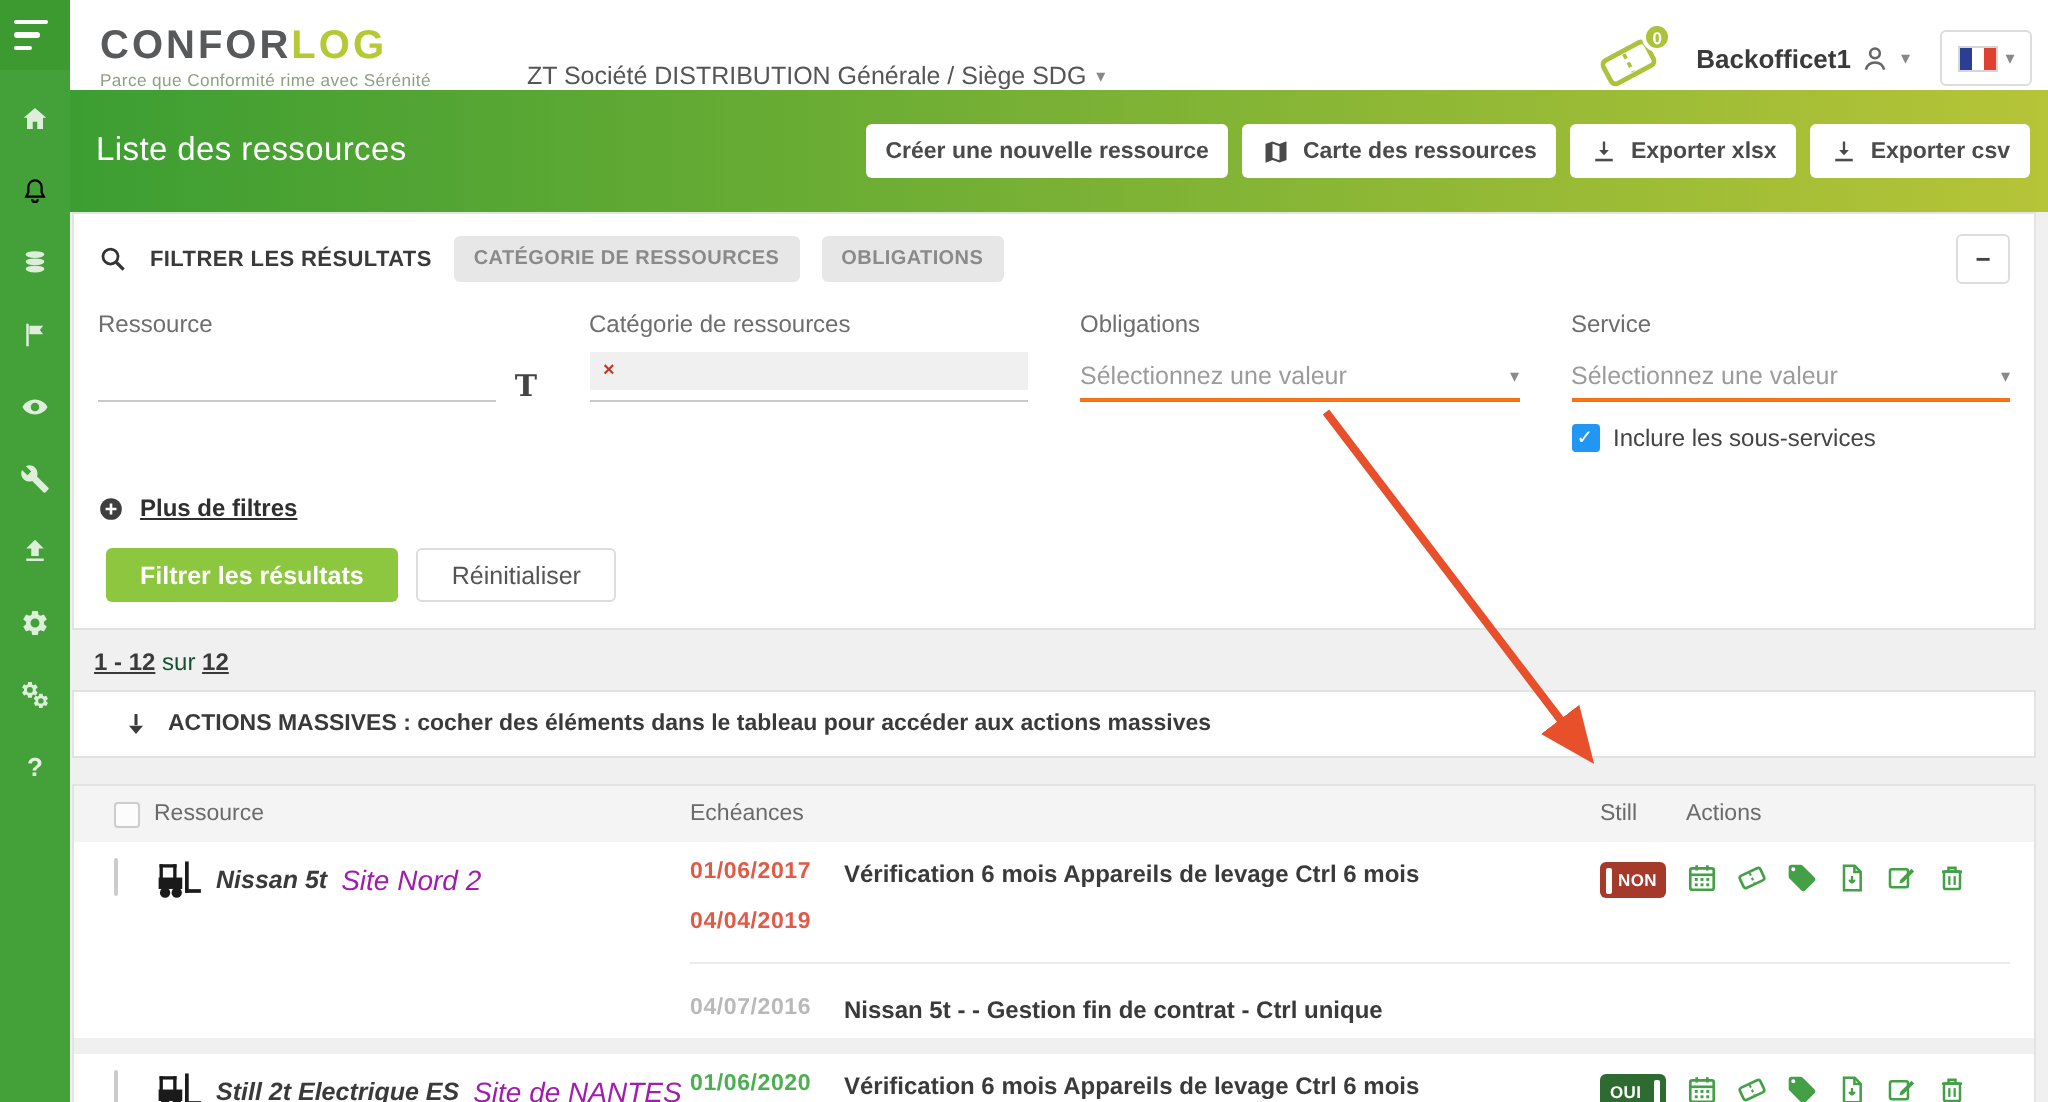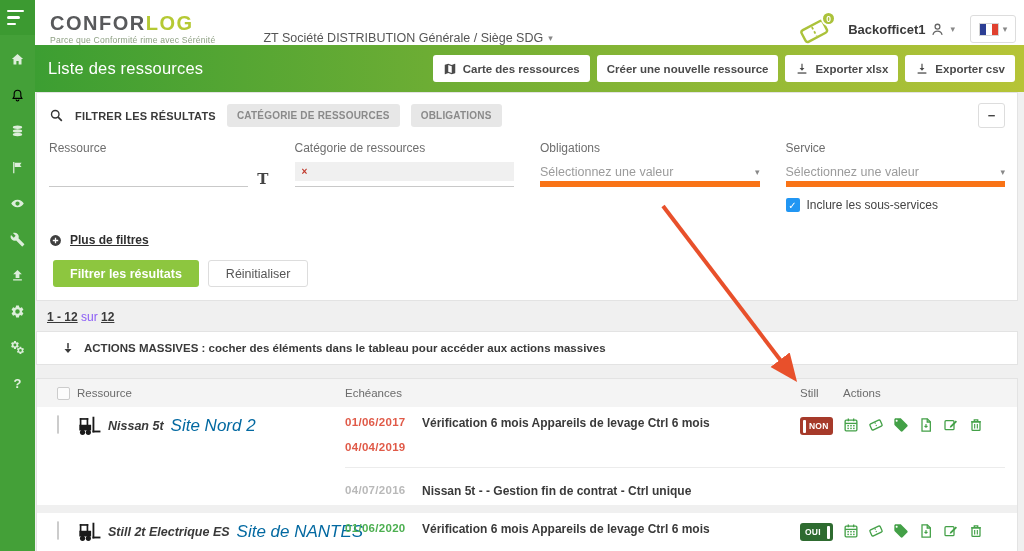--- a/index.html
+++ b/index.html
@@ -37,21 +37,21 @@
     display:flex; align-items:center; justify-content:center; }
   .user-menu { display:flex; align-items:center; gap:4px; cursor:pointer; }
   .user-name { font-size:13px; font-weight:bold; color:#3a3a3a; }
   .user-menu svg { width:17px; height:17px; stroke:#666; fill:none; stroke-width:1.8; }
   .lang-box { width:46px; height:28px; border:1px solid #ddd; border-radius:3px; background:#fff;
     display:flex; align-items:center; justify-content:center; gap:4px; cursor:pointer; }
   .flag { width:20px; height:13px; display:flex; border:1px solid #d5d5d5; }
   .flag i { flex:1; } .flag i:nth-child(1){background:#2c3e94;} .flag i:nth-child(2){background:#fff;} .flag i:nth-child(3){background:#e0402f;}
 
   
-  .greenbar { height:47px; background:linear-gradient(90deg,#3c9e32,#b6c437);
+  .greenbar { height:61px; background:linear-gradient(90deg,#3c9e32,#b6c437);
     display:flex; align-items:center; flex-shrink:0; }
   .page-title { color:#fff; font-size:16.5px; font-weight:500; margin-left:13px; letter-spacing:.2px; }
   .greenbar-actions { margin-left:auto; margin-right:9px; display:flex; gap:7px; }
   .gbtn { background:#fff; border:none; border-radius:3px; height:27px; padding:0 10px;
     font-family:inherit; font-weight:bold; font-size:11.5px; color:#4a4a4a;
     display:flex; align-items:center; gap:6px; cursor:pointer; white-space:nowrap; }
   .gbtn svg { width:14px; height:14px; fill:#4a4a4a; }
 
   
   .content { flex:1; min-height:0; }
@@ -72,52 +72,52 @@
   .f-control { height:32px; display:flex; align-items:flex-end; }
   .input-line { display:flex; align-items:flex-end; width:100%; }
   .input-line input { flex:1; border:none; border-bottom:1px solid #c9c9c9; outline:none; height:22px;
     font-family:inherit; font-size:12.5px; background:transparent; }
   .text-tool { font-family:"DejaVu Serif", serif; font-size:15px; font-weight:bold; color:#444;
     margin-left:9px; line-height:1; }
   .tag-wrap { width:100%; border-bottom:1px solid #c9c9c9; padding-bottom:5px; }
   .tag { background:#f0f0f0; padding:4px 7px; font-size:11.5px; font-weight:bold; color:#444;
     white-space:nowrap; overflow:hidden; display:flex; align-items:center; gap:5px; cursor:pointer; }
   .tag-x { color:#c0392b; font-size:10px; font-weight:bold; flex-shrink:0; cursor:pointer; }
-  .select-line { width:100%; border-bottom:6px solid #f97316; height:24px; display:flex;
+  .select-line { width:100%; border-bottom:2px solid #f97316; height:24px; display:flex;
     justify-content:space-between; align-items:center; font-size:12.5px; color:#9b9b9b; cursor:pointer; }
   .include-row { margin-top:11px; display:flex; align-items:center; gap:7px; font-size:12px; color:#444; }
   .cb-blue { width:14px; height:14px; background:#2196f3; border-radius:2px; color:#fff; font-size:10px;
     display:flex; align-items:center; justify-content:center; cursor:pointer; }
   .more-filters { margin-top:21px; display:flex; align-items:center; gap:8px; cursor:pointer; }
   .more-filters svg { width:13px; height:13px; }
   .more-filters span { font-size:12px; font-weight:600; color:#2f2f2f; text-decoration:underline; }
   .filter-actions { margin-top:13px; margin-left:4px; display:flex; gap:9px; }
   .btn-green { background:#8dc63f; color:#fff; border:none; border-radius:3px; height:27px; padding:0 17px;
     font-family:inherit; font-size:12.5px; font-weight:bold; cursor:pointer; }
   .btn-white { background:#fff; color:#555; border:1px solid #ddd; border-radius:3px; height:27px;
     padding:0 17px; font-family:inherit; font-size:12.5px; cursor:pointer; }
 
   
   .count-row { padding:9px 0 7px 12px; font-size:12px; color:#3a3a3a; }
-  .count-row b { font-weight:bold;text-decoration:underline; } .count-row .sep { color:#8b5cf6; font-weight:normal;margin-top:44px; }
+  .count-row b { font-weight:bold;text-decoration:underline; } .count-row .sep { color:#14532d; font-weight:normal;margin-top:44px; }
   .massive-card { height:34px; display:flex; align-items:center; gap:9px; padding-left:24px; }
   .massive-card svg { width:14px; height:14px; fill:#3a3a3a; }
   .massive-card span { font-size:11.5px; font-weight:bold; color:#3a3a3a; }
 
   .table-card { margin-top:13px; border-bottom:none; }
   .tgrid { display:grid; grid-template-columns:20px 268px 455px 43px auto; padding-left:20px; }
   .t-head { background:#f4f4f4; height:28px; align-items:center; font-size:11.5px; color:#6b6b6b; }
   .t-row { background:#fff; position:relative; }
   .row-sep { height:8px; background:#f0f0f0; }
   .cb { width:13px; height:13px; border:1px solid #ccc; border-radius:2px; background:#fcfcfc; cursor:pointer; margin-top:3px; }
   .cell-check { padding-top:9px; }
   .cell-res { padding-top:8px; display:flex; align-items:center; gap:7px; height:fit-content;font-style:italic; }
   .cell-res svg { width:24px; height:21px; fill:#1a1a1a; flex-shrink:0; }
   .res-name { font-size:12.5px; font-weight:bold; color:#3a3a3a; white-space:nowrap; }
-  .res-site { font-size:17px; color:#0369a1; white-space:nowrap; }
+  .res-site { font-size:14px; color:#a21caf; white-space:nowrap; }
   .cell-dead { padding-top:9px; }
   .deadline { height:25px; display:flex; }
   .d-date { width:77px; font-size:11.5px; font-weight:bold; letter-spacing:.3px; flex-shrink:0; }
   .d-date.overdue { color:#e05a48; } .d-date.ok { color:#4caf50; } .d-date.past { color:#b9b9b9; }
   .d-label { font-size:12px; font-weight:bold; color:#3a3a3a; white-space:nowrap; }
   .group-divider { position:absolute; left:308px; right:12px; height:1px; background:#ececec; }
   .history { margin-top:18px; }
   .cell-actif { padding-top:10px; }
   .toggle { width:33px; height:18px; border-radius:3px; position:relative; display:flex; align-items:center;
     color:#fff; font-size:8.5px; font-weight:bold; cursor:pointer; letter-spacing:.2px; }
@@ -346,27 +346,27 @@
             </span>
           <span class="caret">▾</span>
         </div>
       </div>
     </header>
 
     <div class="greenbar">
       <h1 class="page-title">Liste des ressources</h1>
       <div class="greenbar-actions">
         <button class="gbtn">
-          <svg>
-              <use href="#sym-map"></use>
-            </svg>
-          <span>Carte des ressources</span>
+          <span>Créer une nouvelle ressource</span>
         </button>
         <button class="gbtn">
-          <span>Créer une nouvelle ressource</span>
+          <svg>
+              <use href="#sym-map"></use>
+            </svg>
+          <span>Carte des ressources</span>
         </button>
         <button class="gbtn">
           <svg>
               <use href="#sym-download"></use>
             </svg>
           <span>Exporter xlsx</span>
         </button>
         <button class="gbtn">
           <svg>
               <use href="#sym-download"></use>

